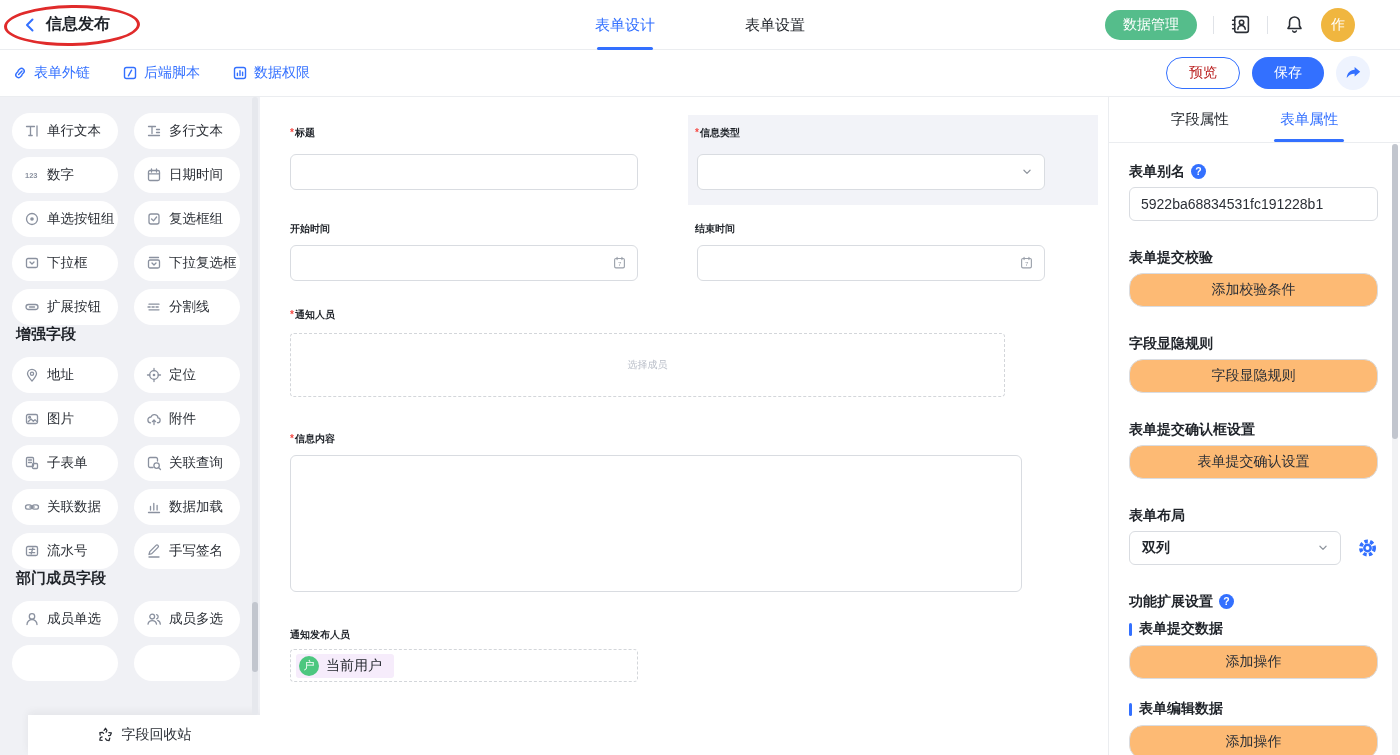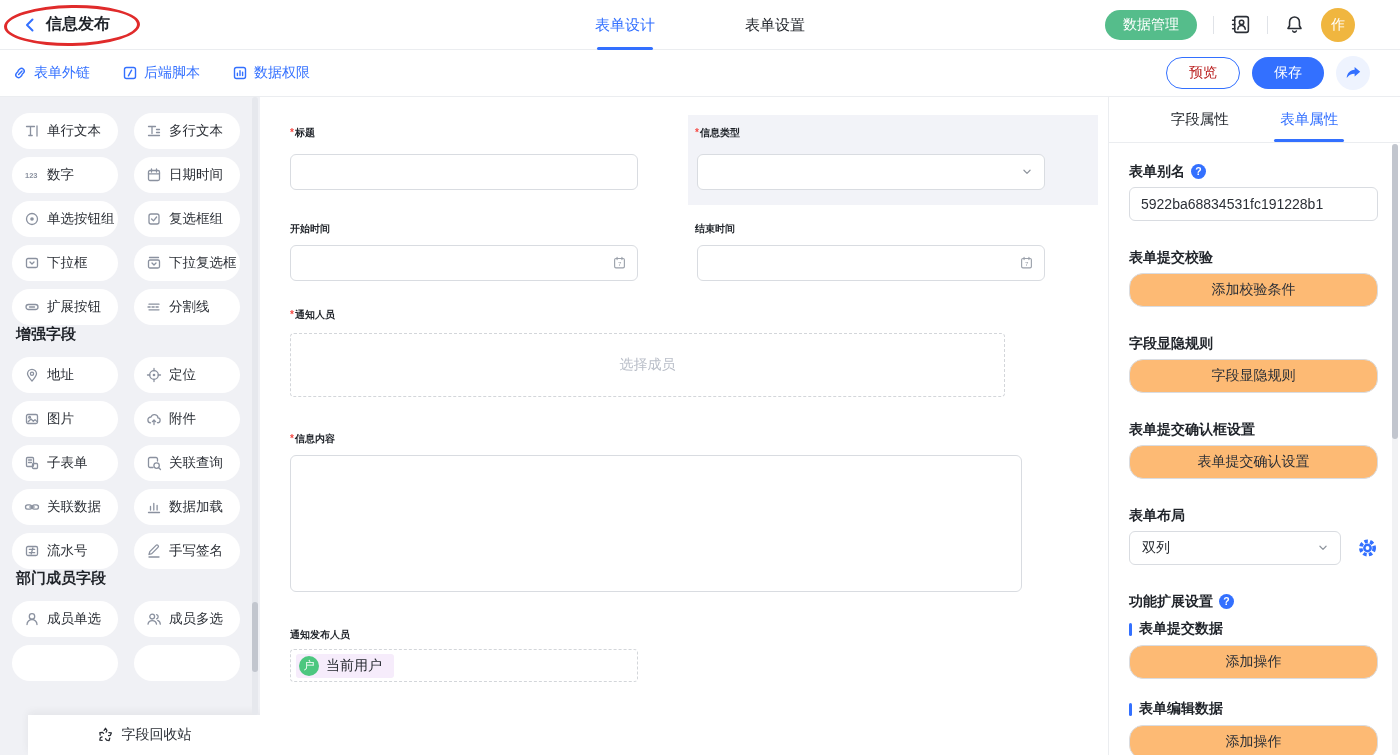--- a/index.html
+++ b/index.html
@@ -62,21 +62,21 @@
 
   
   .canvas { position:relative; flex:1; background:#fff; overflow:hidden; }
   .cell-highlight { position:absolute; left:428px; top:18px; width:410px; height:90px; background:#f2f3f8; }
   .f-label { position:absolute; font-size:10px; font-weight:600; color:#1f2329; height:18px; line-height:18px; }
   .req { color:#f54a45; margin-right:1px; }
   .cinput { position:absolute; height:36px; background:#fff; border:1px solid #d9dce1; border-radius:6px; cursor:text; }
   .cselect { cursor:pointer; }
   .cicon-right { position:absolute; right:10px; top:50%; transform:translateY(-50%); }
   .dashed-box { position:absolute; background:#fff; border:1px dashed #d3d6da; border-radius:4px; }
-  .ph-center { display:flex; align-items:center; justify-content:center; color:#b9bec8; font-size:14px; }
+  .ph-center { display:flex; align-items:center; justify-content:center; color:#b9bec8; font-size:10px; }
   .publisher-box { display:flex; align-items:center; padding-left:5px; }
   .user-tag { display:inline-flex; align-items:center; gap:7px; background:#f6ecfb; border-radius:3px;
     padding:2px 12px 2px 3px; font-size:14px; color:#1f2329; }
   .tag-avatar { width:20px; height:20px; border-radius:50%; background:#4cc77f; color:#fff;
     font-size:11px; display:flex; align-items:center; justify-content:center; }
 
   
   .panel { position:relative; width:292px; flex:0 0 292px; background:#fff; border-left:1px solid #ebedf0; overflow:hidden; }
   .panel-tabs { height:46px; border-bottom:1px solid #ebedf0; display:flex; align-items:stretch;
     justify-content:space-evenly; padding:0 10px; }
@@ -87,21 +87,21 @@
   .panel-body { padding:18px 22px 0 20px; }
   .p-heading { font-size:14px; font-weight:700; color:#1f2329; height:20px; line-height:20px; margin:26px 0 6px 0;
     display:flex; align-items:center; gap:6px; }
   .p-heading.first { margin-top:0; }
   .q-icon { width:15px; height:15px; border-radius:50%; background:#3370ff; color:#fff; font-size:10.5px;
     font-weight:700; display:inline-flex; align-items:center; justify-content:center; cursor:pointer; }
   .p-input { height:34px; border:1px solid #d9dce1; border-radius:6px; display:flex; align-items:center;
     padding:0 11px; font-size:14px; color:#2b2f36; background:#fff; cursor:text; }
   .p-btn { display:block; width:100%; height:34px; background:#fdba74; border:1px solid #d9dce1; border-radius:14px;
     font-size:14px; color:#2b2f36; cursor:pointer; font-family:inherit; }
-  .layout-row { display:flex; align-items:center; gap:16px; }
+  .layout-row { display:flex; align-items:center; gap:16px;font-weight:bold; }
   .p-select { flex:0 0 212px; height:34px; border:1px solid #d9dce1; border-radius:6px; background:#fff;
     display:flex; align-items:center; justify-content:space-between; padding:0 10px 0 12px; cursor:pointer; }
   .sub-heading { display:flex; align-items:center; gap:7px; font-size:14px; font-weight:700;
     height:20px; margin:8px 0 6px 0; }
   .sub-heading.gap { margin-top:20px; }
   .blue-bar { width:3px; height:13px; background:#3370ff; border-radius:1.5px; }
   .panel-scrollbar { position:absolute; right:2px; top:47px; bottom:0; width:6px; background:#f1f2f4; border-radius:3px; }
   .panel-scrollbar .thumb { position:absolute; left:0; width:6px; top:0; height:295px; background:#c2c6ce; border-radius:3px; }
 </style>
 </head>

